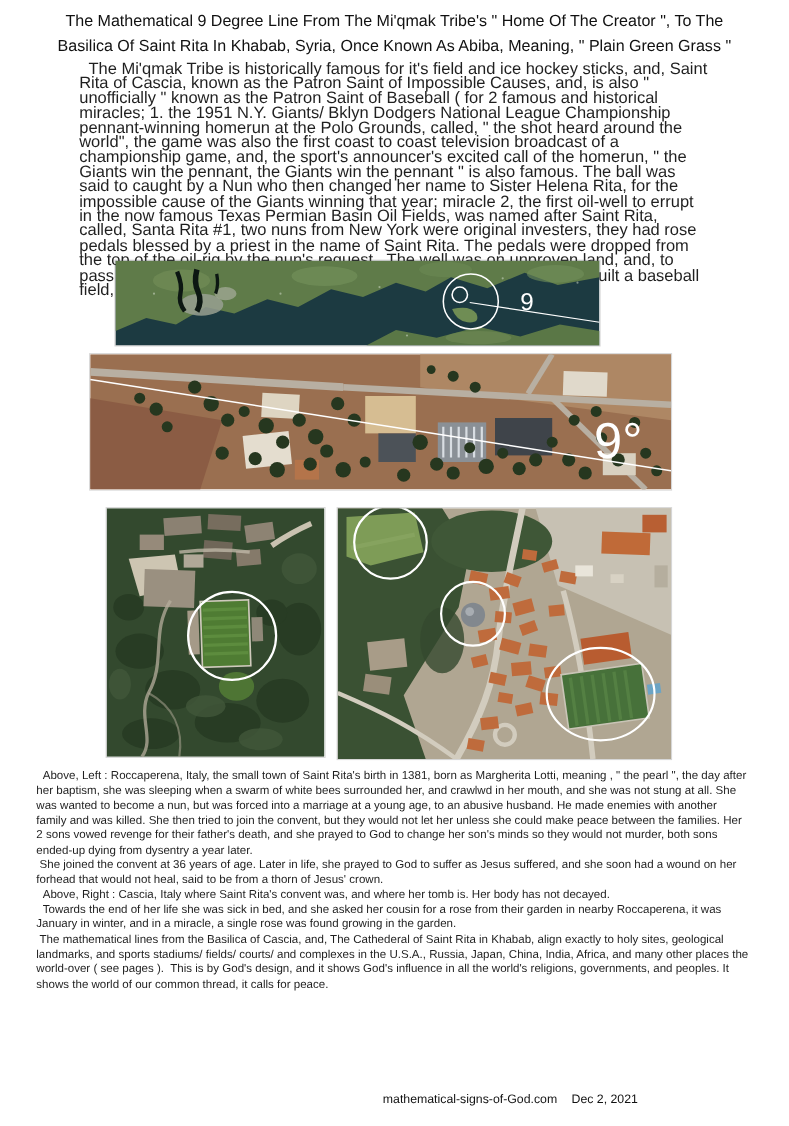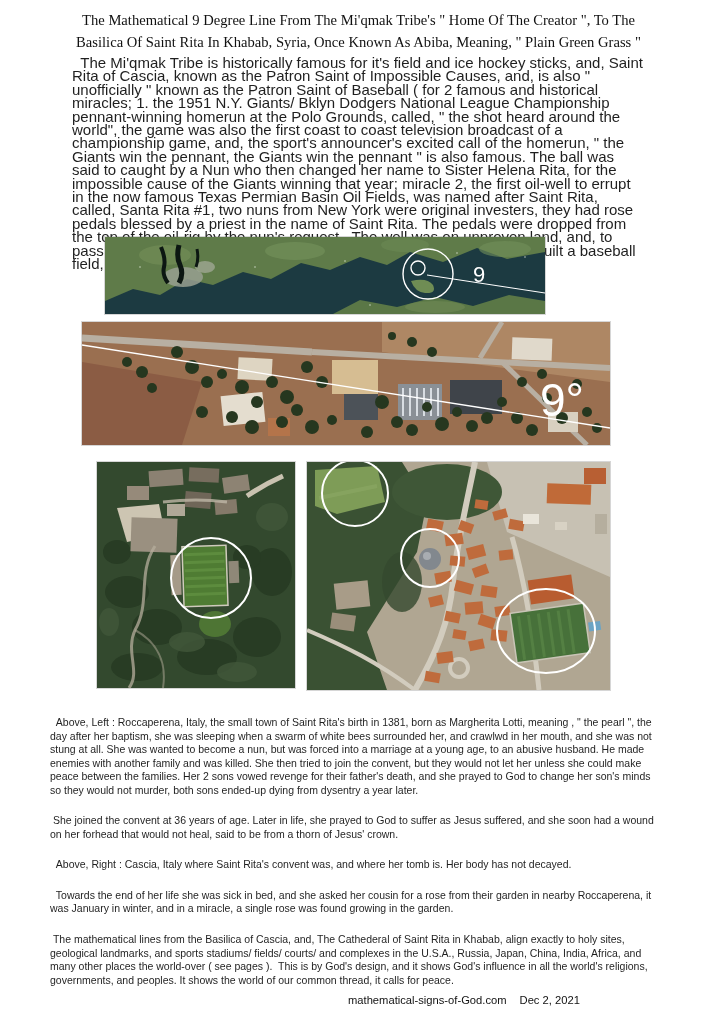--- a/index.html
+++ b/index.html
@@ -2,28 +2,28 @@
 <html><head>
 <meta charset="utf-8">
 <style>
   html,body { margin:0; padding:0; background:#e8e8e8; }
   .page {
     position:relative; width:717px; height:1024px; margin:0 auto;
     background:#ffffff; overflow:hidden;
     font-family:"Liberation Sans", sans-serif; color:#1f1f1f;
   }
   .title { position:absolute; top:9px; left:0; width:717px; text-align:center;
-    font-size:14.6px; line-height:22px; color:#111;font-family:Liberation Serif, serif; }
+    font-size:14.6px; line-height:22px; color:#111; }
   .intro { position:absolute; top:56px; left:72px; width:572px;
     font-size:15px; line-height:13.4px; white-space:pre-wrap; }
   .fig { position:absolute; box-shadow:0 0 0 1px rgba(90,90,90,0.25); }
   .fig svg { display:block; }
   .bodyblock { position:absolute; top:699px; left:33px; width:648px;
     font-size:10.5px; line-height:13.55px; }
-  .bodyblock p { margin:17px; white-space:pre-wrap; }
+  .bodyblock p { margin:0; white-space:pre-wrap; }
   .footer { position:absolute; top:994px; left:348px; display:flex; gap:13px;
     font-size:11.2px; color:#111; }
   .annot-text { font-family:"Liberation Sans", sans-serif; }
 </style>
 </head>
 <body>
 
 <div class="page">
 
   <div class="title">

